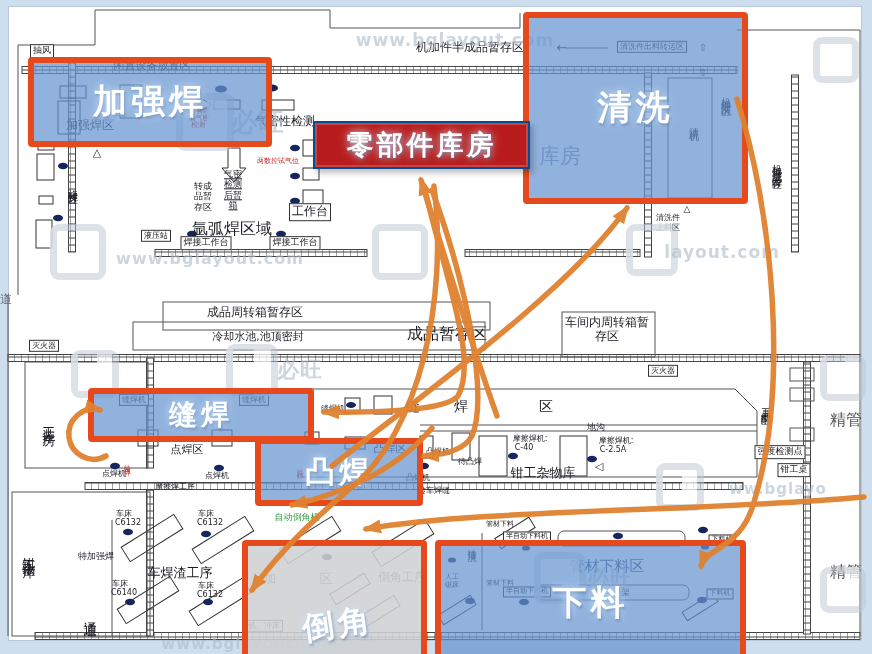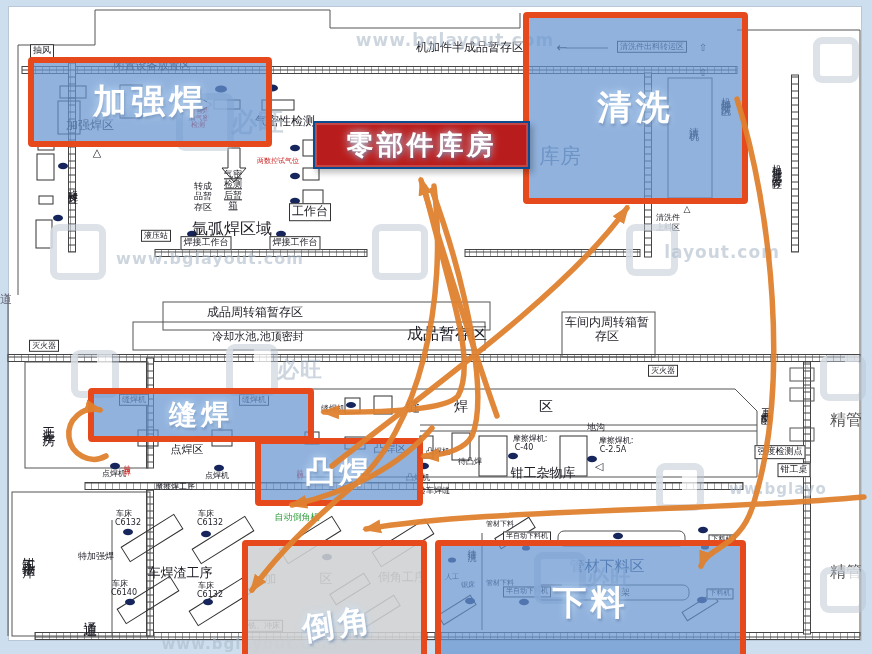--- a/index.html
+++ b/index.html
@@ -226,21 +226,21 @@
       <div class="pl v" style="left: 471px; top: 545px; font-size: 9px;">待清洗</div>
       <div class="pl" style="left: 607px; top: 566px; font-size: 15px; color: rgb(44, 74, 118);">管材下料区</div>
       <div class="pl" style="left: 612px; top: 593px; font-size: 9px;">料　　架</div>
       <div class="pl bx" style="left: 527px; top: 537px; font-size: 7px;">半自动下料机</div>
       <div class="pl bx" style="left: 527px; top: 592px; font-size: 7px;">半自动下料机</div>
       <div class="pl bx" style="left: 722px; top: 540px; font-size: 7px;">下料机</div>
       <div class="pl bx" style="left: 720px; top: 594px; font-size: 7px;">下料机</div>
       <div class="pl" style="left: 500px; top: 525px; font-size: 7px;">管材下料</div>
       <div class="pl" style="left: 500px; top: 584px; font-size: 7px;">管材下料</div>
       <div class="pl" style="left: 452px; top: 578px; font-size: 7px;">人工</div>
-      <div class="pl" style="left: 468px; top: 586px; font-size: 7px;">锯床</div>
+      <div class="pl" style="left: 452px; top: 586px; font-size: 7px;">锯床</div>
       <div class="pl" style="left: 199px; top: 112px; font-size: 7px; color: rgb(204, 34, 34);">加强焊</div>
       <div class="pl" style="left: 199px; top: 119px; font-size: 7px; color: rgb(204, 34, 34);">后气密</div>
       <div class="pl" style="left: 198px; top: 126px; font-size: 7px; color: rgb(204, 34, 34);">检测</div>
       <div class="pl wr" style="left: 278px; top: 161px; font-size: 7px; color: rgb(204, 34, 34); width: 42px;">两数控试气位</div>
       <div class="pl v" style="left: 126px; top: 462px; font-size: 7px; color: rgb(204, 34, 34);">待点焊</div>
       <div class="pl v" style="left: 299px; top: 466px; font-size: 7px; color: rgb(204, 34, 34);">待凸焊</div>
     </div>
 
   <div id="marks">
       <div class="wm" style="font-size: 17px; left: 455px; top: 40px;">www.bglayout.com</div>

